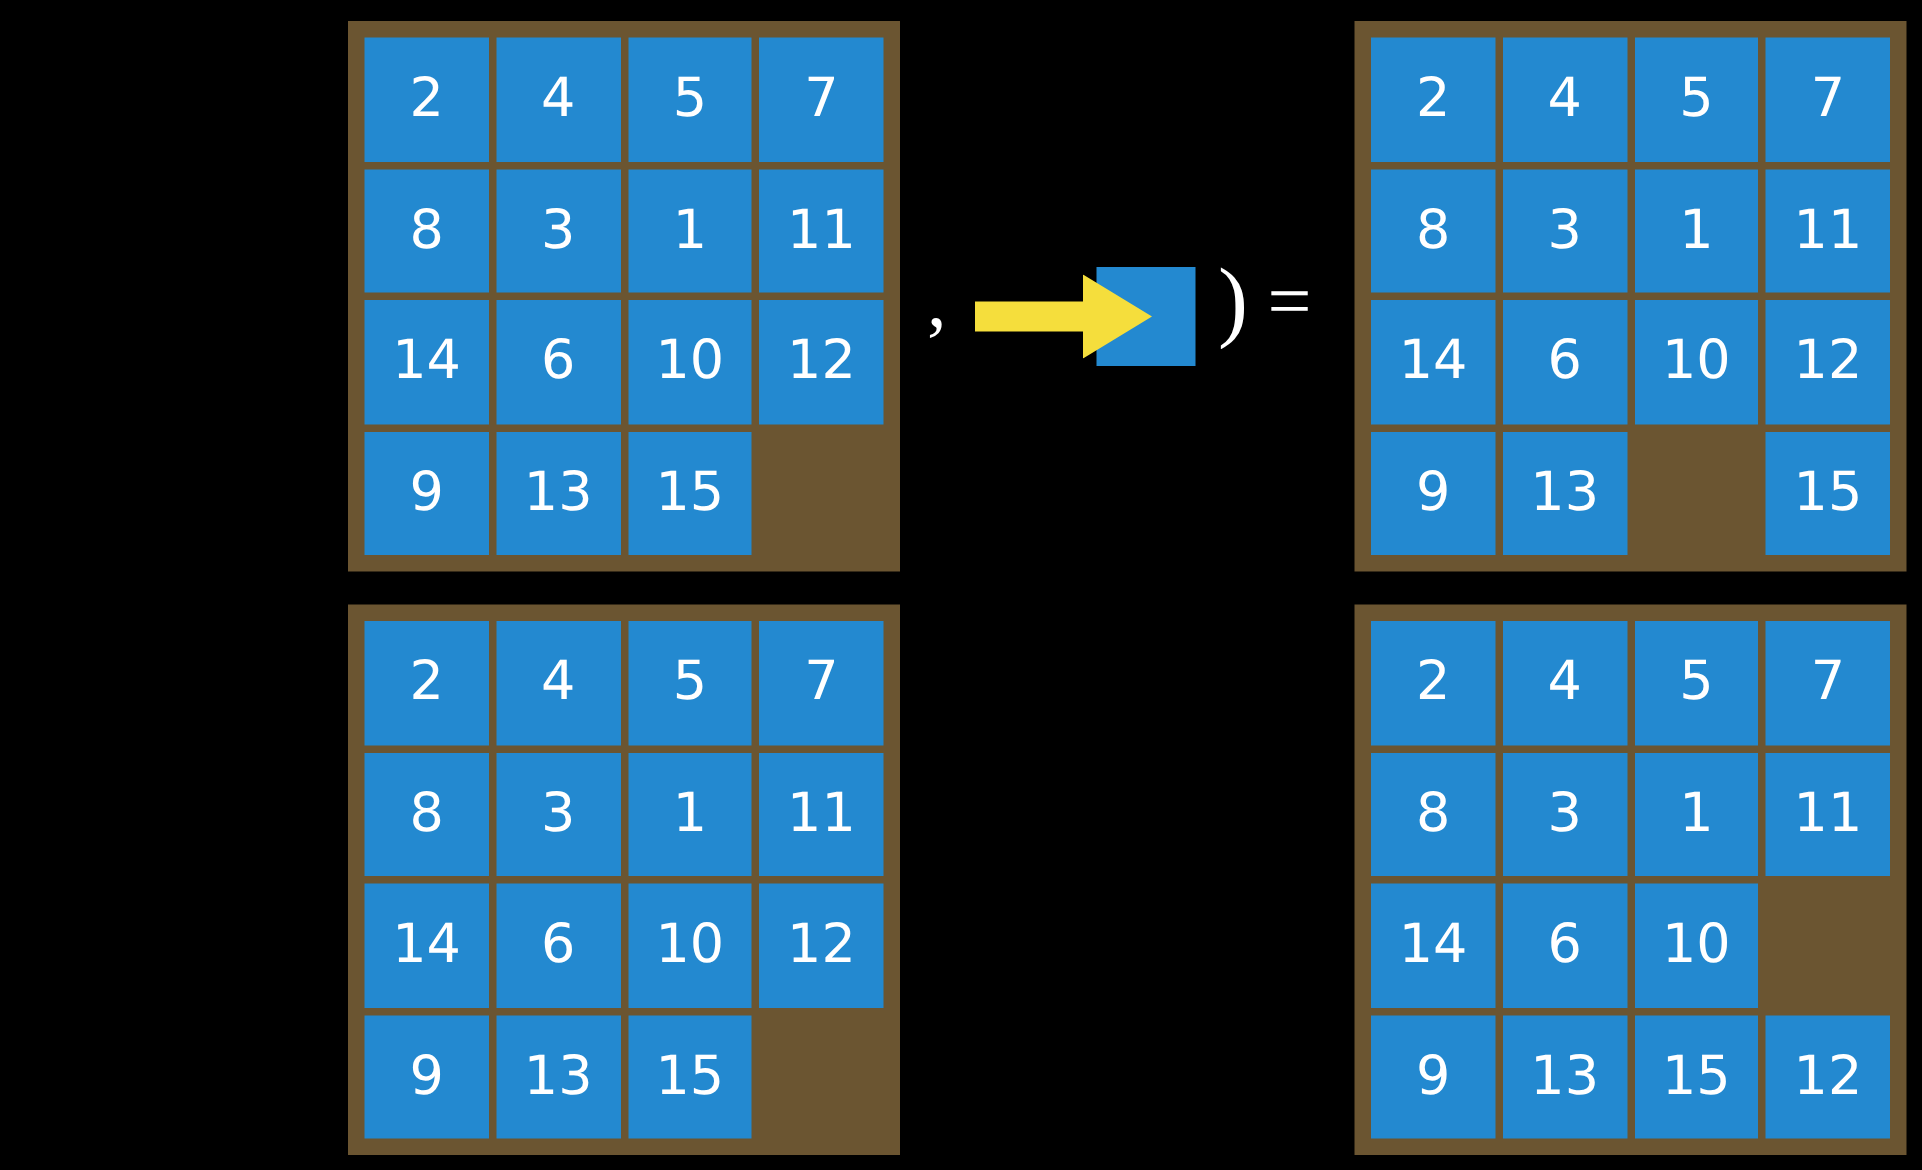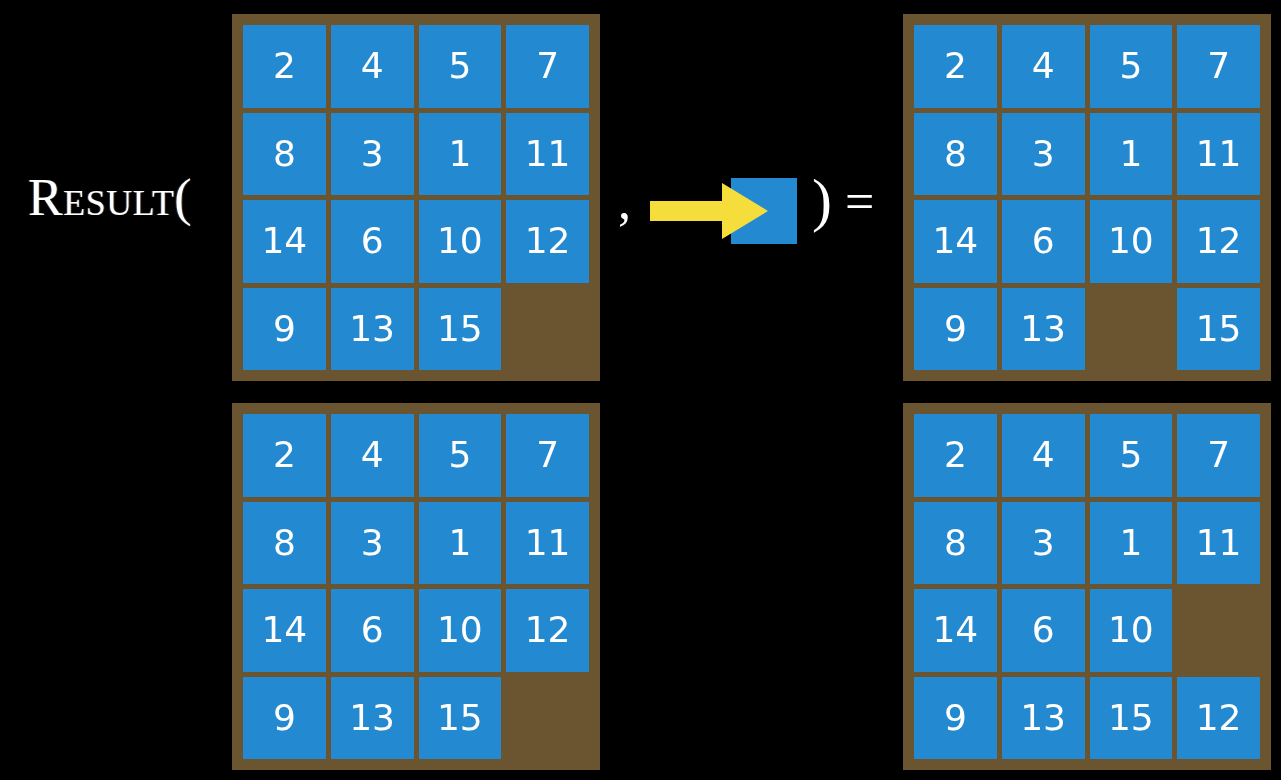--- a/index.html
+++ b/index.html
@@ -106,21 +106,20 @@
 
   .arrow svg { display: block; }
 </style>
 </head>
 <body>
 
 <div id="stage">
 
   <div class="eq-row" id="row-0">
 
-    <div class="result-label">Result(</div>
 
     <div class="board left">
         <div class="tile">2</div>
         <div class="tile">4</div>
         <div class="tile">5</div>
         <div class="tile">7</div>
         <div class="tile">8</div>
         <div class="tile">3</div>
         <div class="tile">1</div>
         <div class="tile">11</div>

